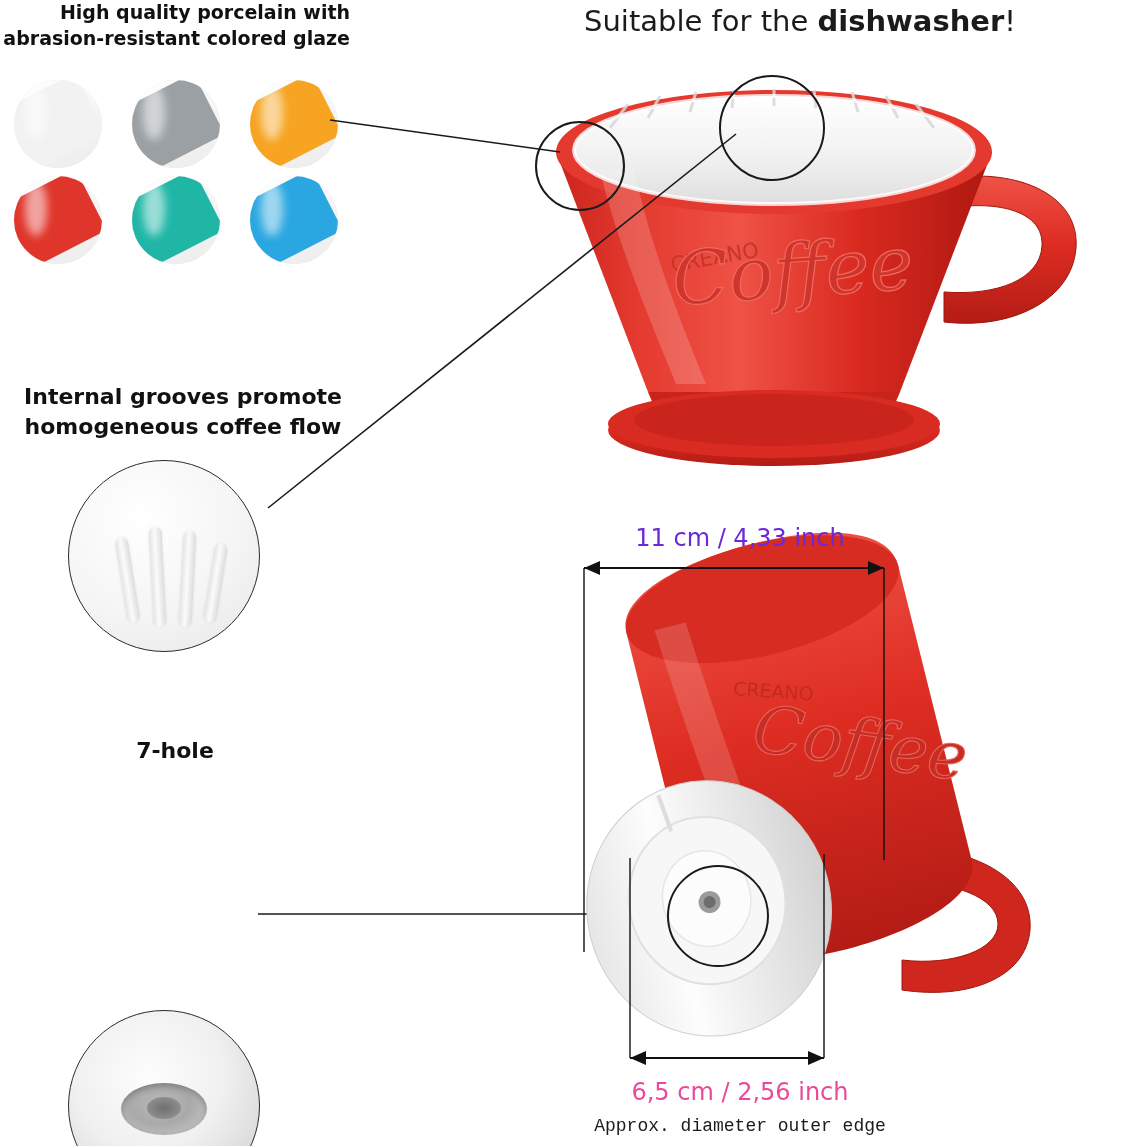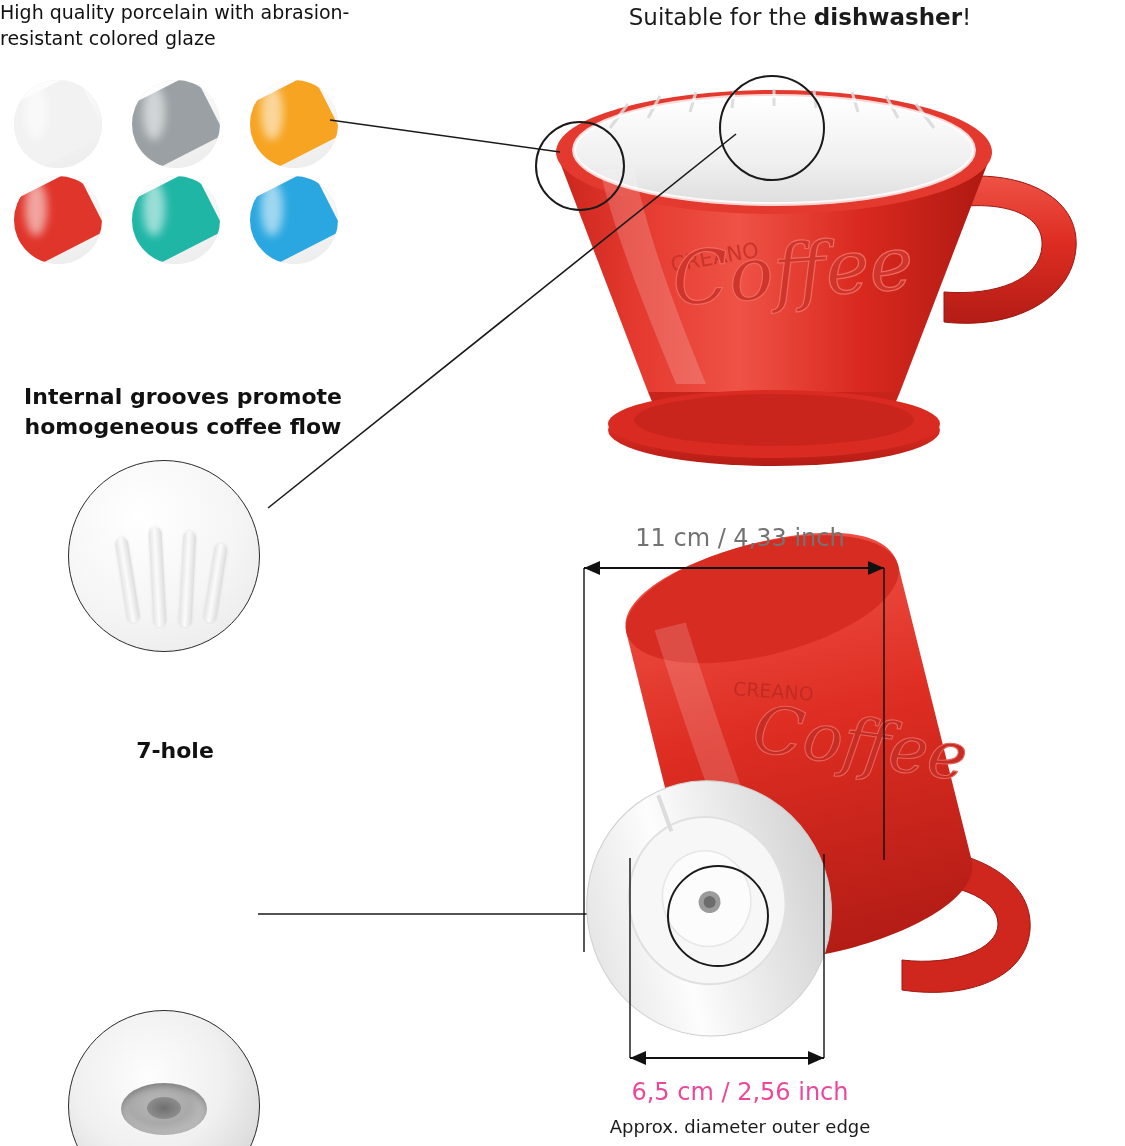--- a/index.html
+++ b/index.html
@@ -13,30 +13,30 @@
     position: relative;
     font-family: "DejaVu Sans", sans-serif;
     color: #1b1b1b;
     overflow: hidden;
   }
   .abs { position: absolute; }
 
   
   .hdr-left {
     left: 0px; top: 0px; width: 350px;
-    text-align: left;
+    text-align: right;
     font-size: 19px;
-    font-weight: 400;
+    font-weight: 700;
     line-height: 1.35;
     color: #111;
   }
   .hdr-right {
     left: 560px; top: 4px; width: 480px;
     text-align: center;
-    font-size: 23px;
+    font-size: 29px;
     font-weight: 400;
     color: #1b1b1b;
     white-space: nowrap;
   }
   .hdr-right b { font-weight: 700; }
 
   
   .swatch-grid {
     left: 14px; top: 80px;
     width: 340px;
@@ -121,33 +121,34 @@
   }
 
   
   svg.overlay { position: absolute; left: 0; top: 0; pointer-events: none; }
 
   
   .dim-top {
     left: 560px; top: 524px; width: 360px;
     text-align: center;
     font-size: 24px;
-    color: #737373;
+    color: #6d28d9;
   }
   .dim-bottom {
     left: 540px; top: 1078px; width: 400px;
     text-align: center;
     font-size: 24px;
     color: #ec4899;
   }
   .dim-caption {
     left: 520px; top: 1116px; width: 440px;
     text-align: center;
     font-size: 18px;
     color: #1b1b1b;
+    font-family: Liberation Mono, monospace;
   }
 </style>
 </head>
 <body>
 
 <div class="abs hdr-left">High quality porcelain with abrasion-resistant colored glaze</div>
 
 <div class="abs hdr-right">
   <span>Suitable for the </span><b>dishwasher</b><span>!</span>
 </div>

